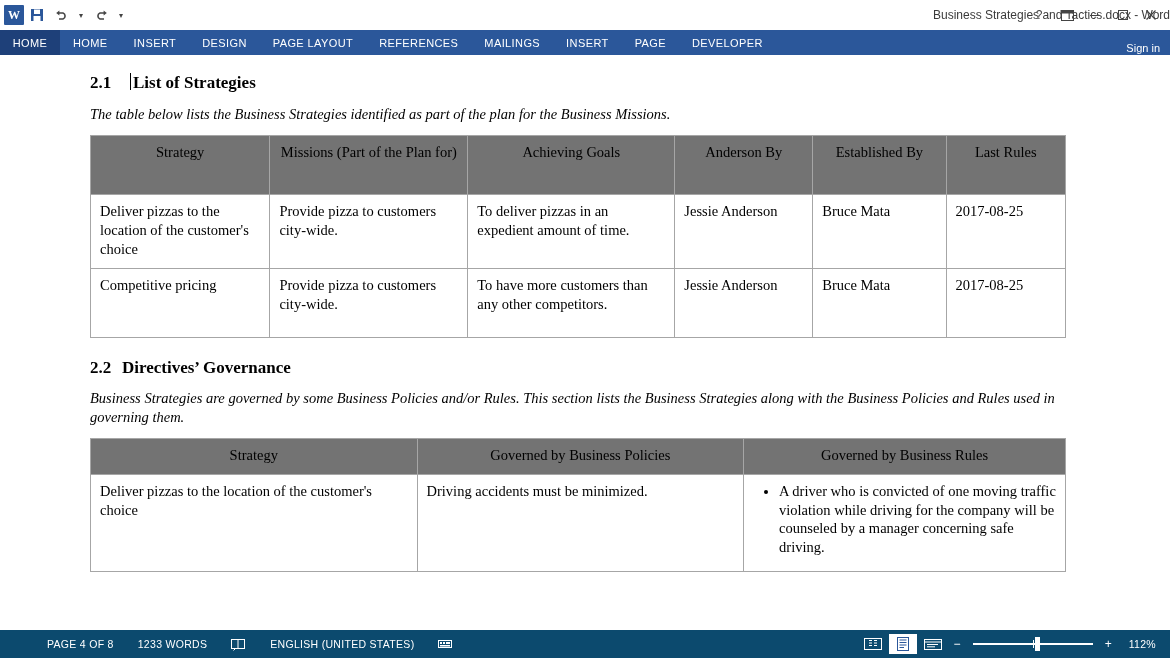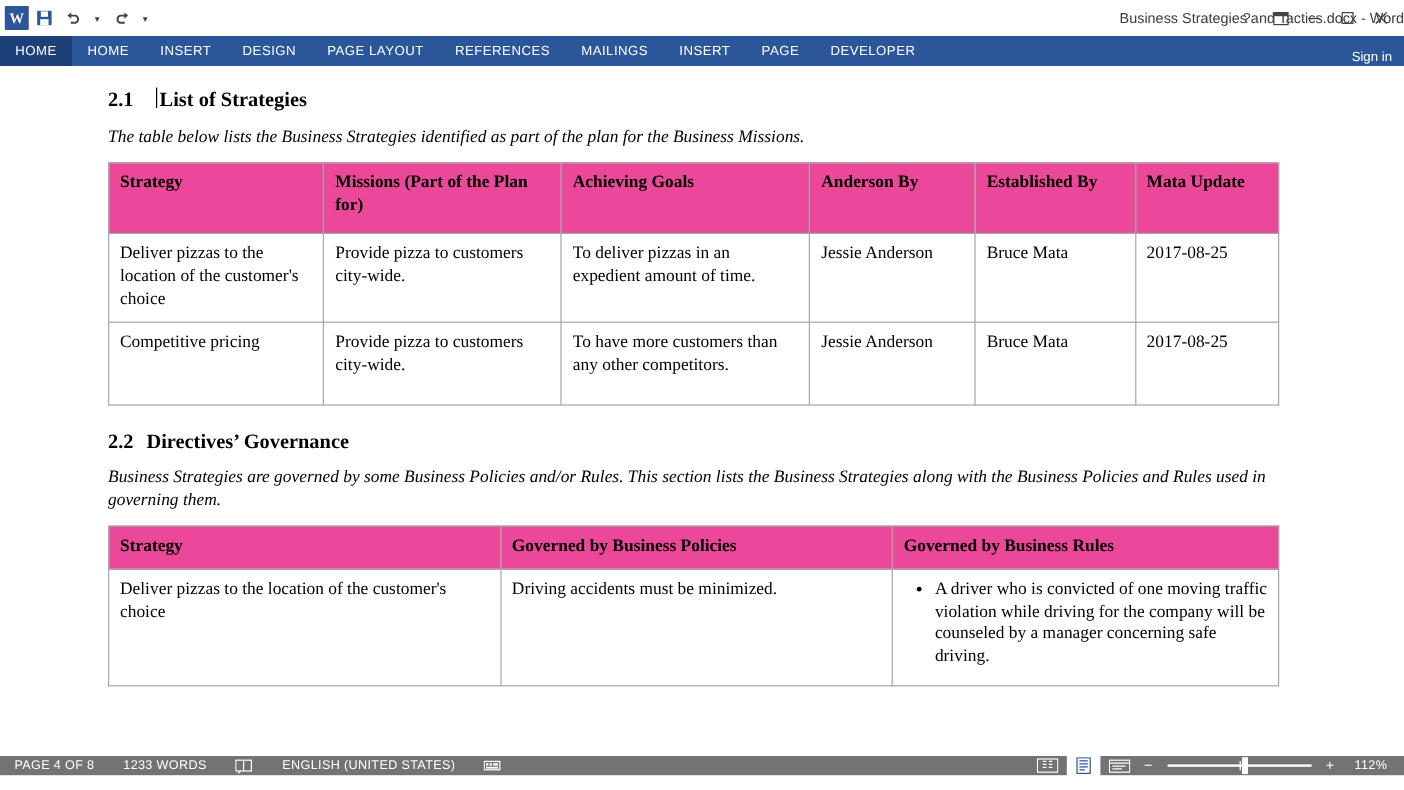--- a/index.html
+++ b/index.html
@@ -174,45 +174,46 @@
     table-layout: fixed;
   }
   table.doctable th, table.doctable td {
     border: 1px solid #a6a6a6;
     vertical-align: top;
     padding: 7px 9px 9px 9px;
     font-size: 14.5px;
     line-height: 1.3;
   }
   table.doctable th {
-    background: #ec4899;
-    font-weight: bold;
-    text-align: left;
+    background: #737373;
+    font-weight: normal;
+    text-align: center;
   }
   table.t1 th { height: 42px; }
   table.t1 td { height: 52px; }
   table.t2 td { height: 80px; }
   ul.bullets {
     margin: 0;
     padding-left: 26px;
   }
   ul.bullets li {
     font-size: 14.5px;
     line-height: 1.3;
   }
 
   
   .statusbar {
-    height: 16px;
-    background: #737373;
+    height: 28px;
+    background: #0c4a6e;
     color: #ffffff;
     display: flex;
     align-items: center;
     font-size: 10.5px;
     letter-spacing: 0.3px;
+    padding-left: 35px;
   }
   .sb-item {
     padding: 0 12px;
     display: flex;
     align-items: center;
     cursor: default;
   }
   .sb-icon {
     display: inline-flex;
     align-items: center;
@@ -356,21 +357,21 @@
     <p class="body">The table below lists the Business Strategies identified as part of the plan for the Business Missions.</p>
 
     <table class="doctable t1">
       <thead>
         <tr>
           <th style="width:17.5%">Strategy</th>
           <th style="width:19.5%">Missions (Part of the Plan for)</th>
           <th style="width:20.5%">Achieving Goals</th>
           <th style="width:13%">Anderson By</th>
           <th style="width:12.5%">Established By</th>
-          <th style="width:11%">Mata Update</th>
+          <th style="width:11%">Last Rules</th>
         </tr>
       </thead>
       <tbody>
         <tr>
           <td>Deliver pizzas to the location of the customer's choice</td>
           <td>Provide pizza to customers city-wide.</td>
           <td>To deliver pizzas in an expedient amount of time.</td>
           <td>Jessie Anderson</td>
           <td>Bruce Mata</td>
           <td>2017-08-25</td>

